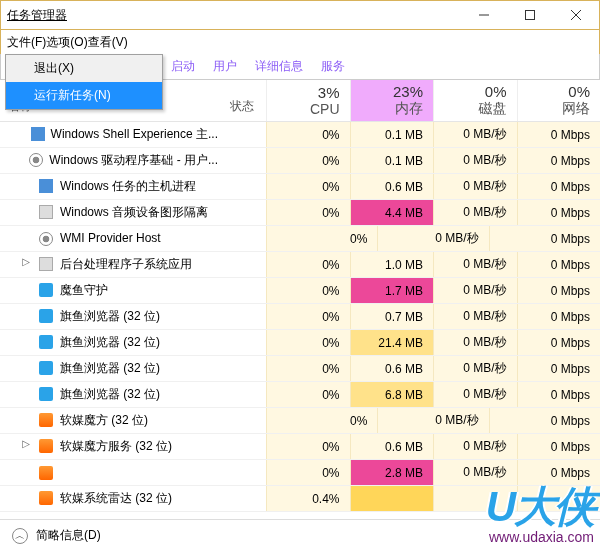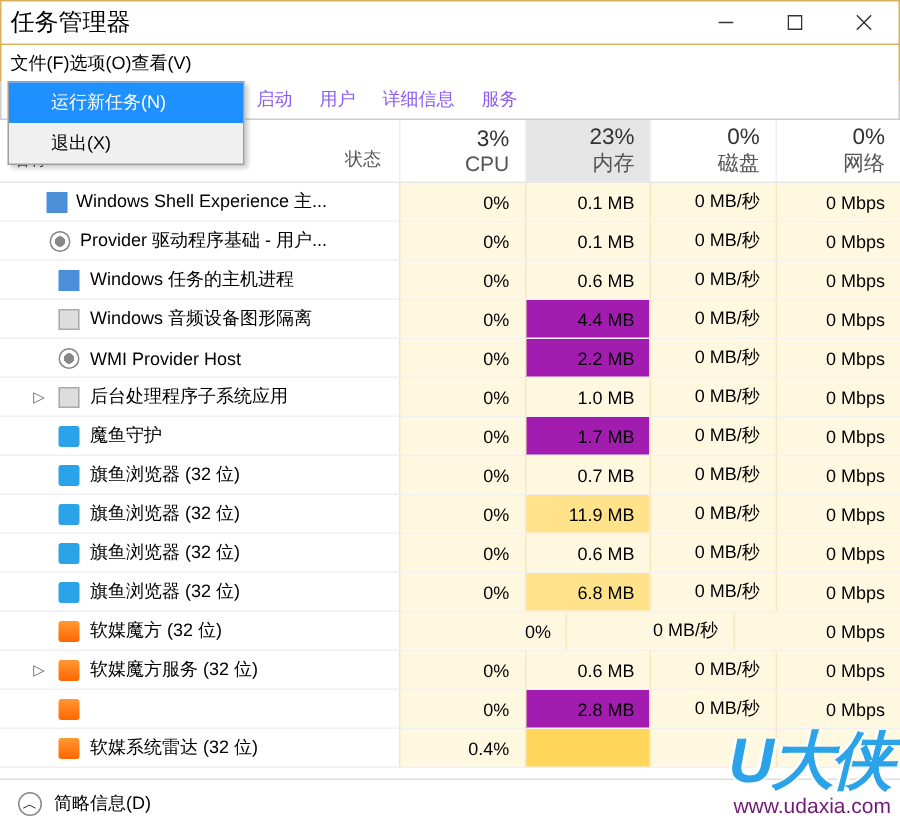--- a/index.html
+++ b/index.html
@@ -1,18 +1,18 @@
 <!DOCTYPE html>
 <html><head>
 <meta charset="utf-8">
 <style>
 * { margin: 0; padding: 0; box-sizing: border-box; font-family: "Microsoft YaHei", "SimSun", sans-serif; }
 body { width: 600px; height: 551px; overflow: hidden; position: relative; background: #fff; }
 
-.titlebar { height: 30px; background: #fff; border: 1px solid #d8b25a; display: flex; align-items: center; padding-left: 6px; font-size: 16px; }
+.titlebar { height: 30px; background: #fff; border: 1px solid #d8b25a; display: flex; align-items: center; padding-left: 6px; font-size: 12px; text-decoration: underline; }
 .titlebar .title { flex: 1; }
 .win-controls { display: flex; height: 100%; }
 .win-btn { width: 46px; display: flex; align-items: center; justify-content: center; font-size: 13px; }
 .win-btn.close { background: transparent; }
 .win-btn svg { width: 10px; height: 10px; }
 
 .menubar { height: 24px; border-left: 1px solid #d8b25a; border-right: 1px solid #d8b25a; display: flex; align-items: center; font-size: 12px; padding-left: 6px; gap: 0; background: #fff; }
 .menubar span { cursor: default; }
 
 .tabbar { height: 26px; border: 1px solid #ccc; border-top: none; display: flex; align-items: center; font-size: 12px; color: #8b5cf6; padding-left: 166px; gap: 10px; background: #fff; }
@@ -21,31 +21,31 @@
 .filemenu { position: absolute; left: 5px; top: 54px; width: 158px; background: #f0f0f0; border: 1px solid #a0a0a0; box-shadow: 2px 2px 3px rgba(0,0,0,0.2); font-size: 12px; z-index: 10; }
 .filemenu .item { padding: 5px 10px 5px 28px; }
 .filemenu .item.highlight { background: #1e90ff; color: #fff; }
 
 .headers { height: 42px; border-bottom: 1px solid #e5e5e5; display: flex; font-size: 12px; color: #555; }
 .headers .name-col { width: 218px; display: flex; align-items: flex-end; padding: 0 0 6px 8px; }
 .headers .status-col { width: 48px; display: flex; align-items: flex-end; justify-content: center; padding-bottom: 6px; }
 .headers .num-col { flex: 1; display: flex; flex-direction: column; align-items: flex-end; justify-content: center; padding-right: 10px; border-left: 1px solid #eee; }
 .headers .num-col .pct { font-size: 15px; color: #333; }
 .headers .num-col .lbl { font-size: 14px; color: #555; }
-.headers .num-col.highlight { background: #e5e5e5; }
+.headers .num-col.highlight { background: #f0abfc; }
 
 .proc-list { font-size: 12px; }
 .row { height: 26px; display: flex; align-items: center; border-bottom: 1px solid #f0f0f0; }
-.row .name { width: 218px; display: flex; align-items: center; padding-left: 20px; gap: 6px; white-space: nowrap; overflow: hidden; }
+.row .name { width: 218px; display: flex; padding-left: 20px; gap: 6px; white-space: nowrap; overflow: hidden; }
 .row .expand { width: 12px; display: inline-flex; justify-content: center; color: #666; font-size: 10px; }
 .row .icon { width: 16px; height: 16px; display: inline-flex; align-items: center; justify-content: center; }
 .row .status { width: 48px; }
 .row .cell { flex: 1; text-align: right; padding-right: 10px; background: #fff8e1; border-left: 1px solid #f5e8c0; height: 100%; display: flex; align-items: center; justify-content: flex-end; }
 .row .cell.mem0 { background: #fff8e1; text-align: right; }
-.row .cell.mem1 { background: #a21caf; }
+.row .cell.mem1 { background: #ec4899; }
 .row .cell.mem2 { background: #ffe28a; }
 .row .cell.mem3 { background: #ffd659; }
 
 .footer { position: absolute; bottom: 0; left: 0; right: 0; height: 32px; border-top: 1px solid #ddd; display: flex; align-items: center; padding-left: 12px; font-size: 12px; gap: 8px; background: #fff; }
 .footer .chev { border: 1px solid #888; border-radius: 50%; width: 16px; height: 16px; display: flex; align-items: center; justify-content: center; font-size: 10px; }
 
 .watermark { position: absolute; right: 6px; bottom: 6px; font-size: 42px; font-weight: 900; color: #2aa3e8; font-style: italic; letter-spacing: -2px; text-shadow: 2px 0 0 #fff, -2px 0 0 #fff; pointer-events: none; }
 .watermark .url { font-size: 14px; font-weight: normal; font-style: normal; letter-spacing: 0; display: block; text-align: right; color: #701a75; margin-top: -6px; }
 
 .ico-win { background: #4a8fd8; width: 14px; height: 14px; }
@@ -86,22 +86,22 @@
 </div>
 
 <div class="tabbar">
   <span>启动</span>
   <span>用户</span>
   <span>详细信息</span>
   <span>服务</span>
 </div>
 
 <div class="filemenu">
+  <div class="item">退出(X)</div>
   <div class="item highlight">运行新任务(N)</div>
-  <div class="item">退出(X)</div>
 </div>
 
 <div class="headers">
   <div class="name-col">名称</div>
   <div class="status-col">状态</div>
   <div class="num-col">
     <div class="pct">3%</div>
     <div class="lbl">CPU</div>
   </div>
   <div class="num-col highlight">
@@ -132,21 +132,21 @@
       <div class="cell mem0">0.1 MB</div>
       <div class="cell">0 MB/秒</div>
       <div class="cell">0 Mbps</div>
     </div>
     <div class="row">
       <div class="name">
         <span class="expand"></span>
         <span class="icon">
           <span class="ico-gear"></span>
         </span>
-        <span>Provider 驱动程序基础 - 用户...</span>
+        <span>Windows 驱动程序基础 - 用户...</span>
       </div>
       <div class="status"></div>
       <div class="cell">0%</div>
       <div class="cell mem0">0.1 MB</div>
       <div class="cell">0 MB/秒</div>
       <div class="cell">0 Mbps</div>
     </div>
     <div class="row">
       <div class="name">
         <span class="expand"></span>
@@ -178,21 +178,20 @@
     <div class="row">
       <div class="name">
         <span class="expand"></span>
         <span class="icon">
           <span class="ico-gear"></span>
         </span>
         <span>WMI Provider Host</span>
       </div>
       <div class="status"></div>
       <div class="cell">0%</div>
-      <div class="cell mem1">2.2 MB</div>
       <div class="cell">0 MB/秒</div>
       <div class="cell">0 Mbps</div>
     </div>
     <div class="row">
       <div class="name">
         <span class="expand">▷</span>
         <span class="icon">
           <span class="ico-app"></span>
         </span>
         <span>后台处理程序子系统应用</span>
@@ -234,21 +233,21 @@
     <div class="row">
       <div class="name">
         <span class="expand"></span>
         <span class="icon">
           <span class="ico-blue"></span>
         </span>
         <span>旗鱼浏览器 (32 位)</span>
       </div>
       <div class="status"></div>
       <div class="cell">0%</div>
-      <div class="cell mem2">11.9 MB</div>
+      <div class="cell mem2">21.4 MB</div>
       <div class="cell">0 MB/秒</div>
       <div class="cell">0 Mbps</div>
     </div>
     <div class="row">
       <div class="name">
         <span class="expand"></span>
         <span class="icon">
           <span class="ico-blue"></span>
         </span>
         <span>旗鱼浏览器 (32 位)</span>

